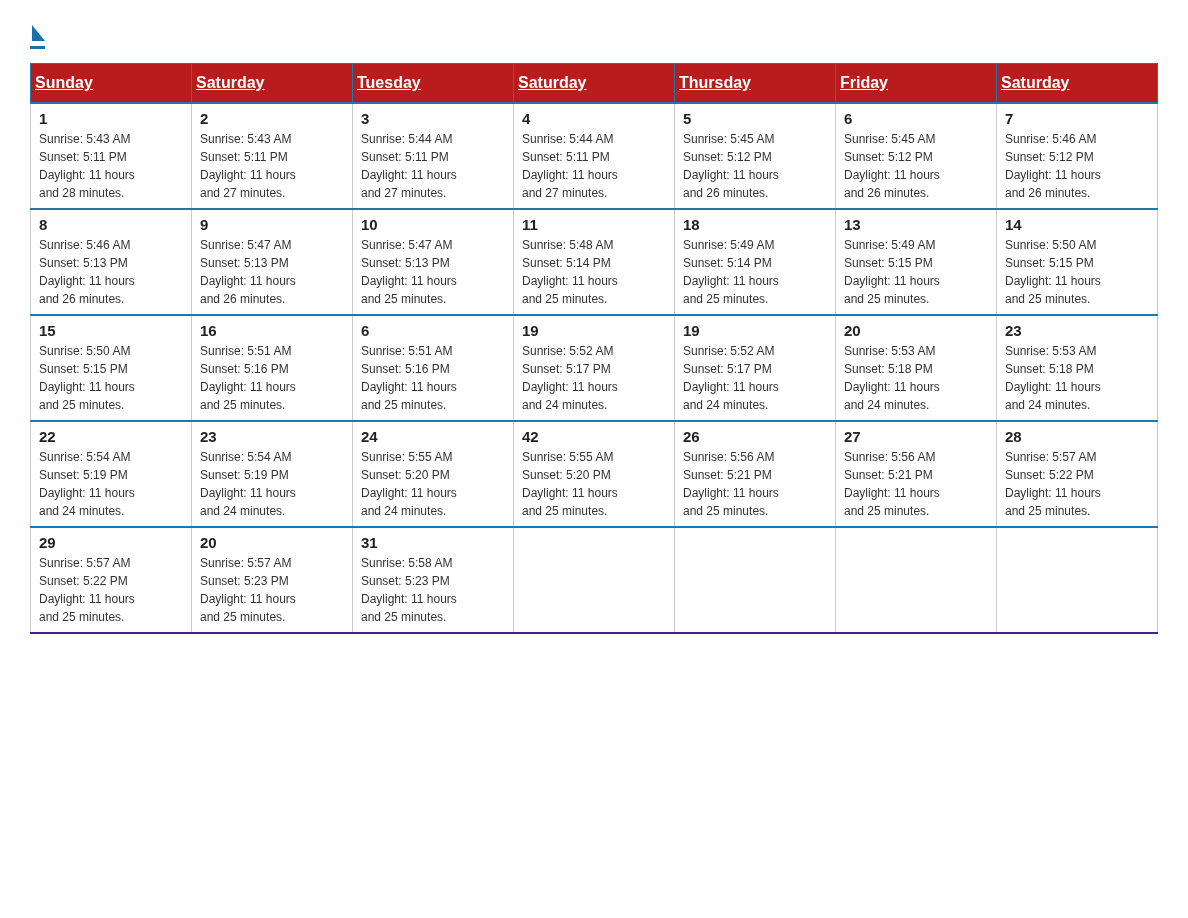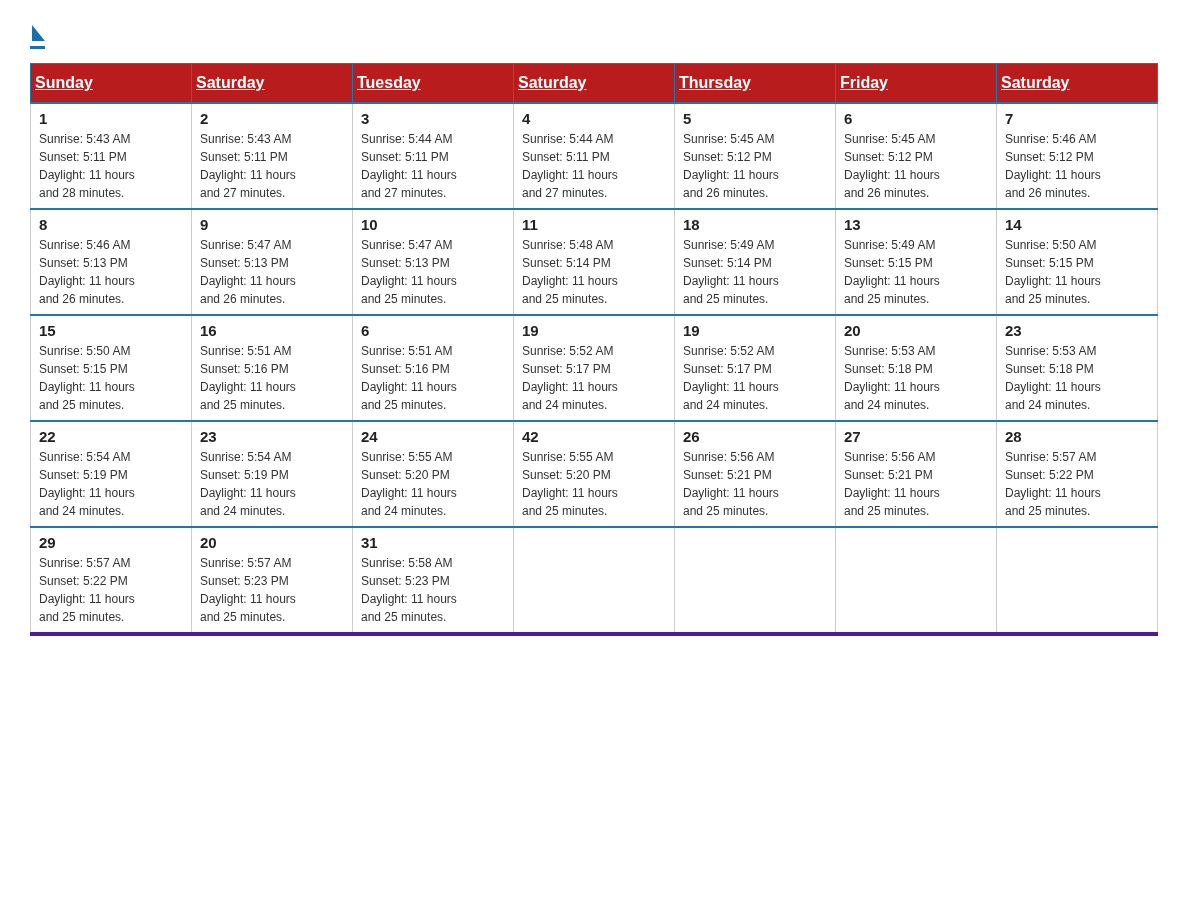--- a/index.html
+++ b/index.html
@@ -46,21 +46,21 @@
     tbody tr td {
       vertical-align: top;
       border: 1px solid #ccc;
       border-top: 2px solid #2176ae;
       padding: 6px 8px;
       font-size: 13px;
       color: #333;
       min-height: 90px;
     }
     tbody tr:last-child td {
-      border-bottom: 4px solid #4c1d95;
+      border-bottom: 2px solid #4c1d95;
     }
     .day-number {
       font-size: 15px;
       font-weight: bold;
       color: #222;
       margin-bottom: 3px;
     }
     .day-info {
       font-size: 12px;
       color: #333;

